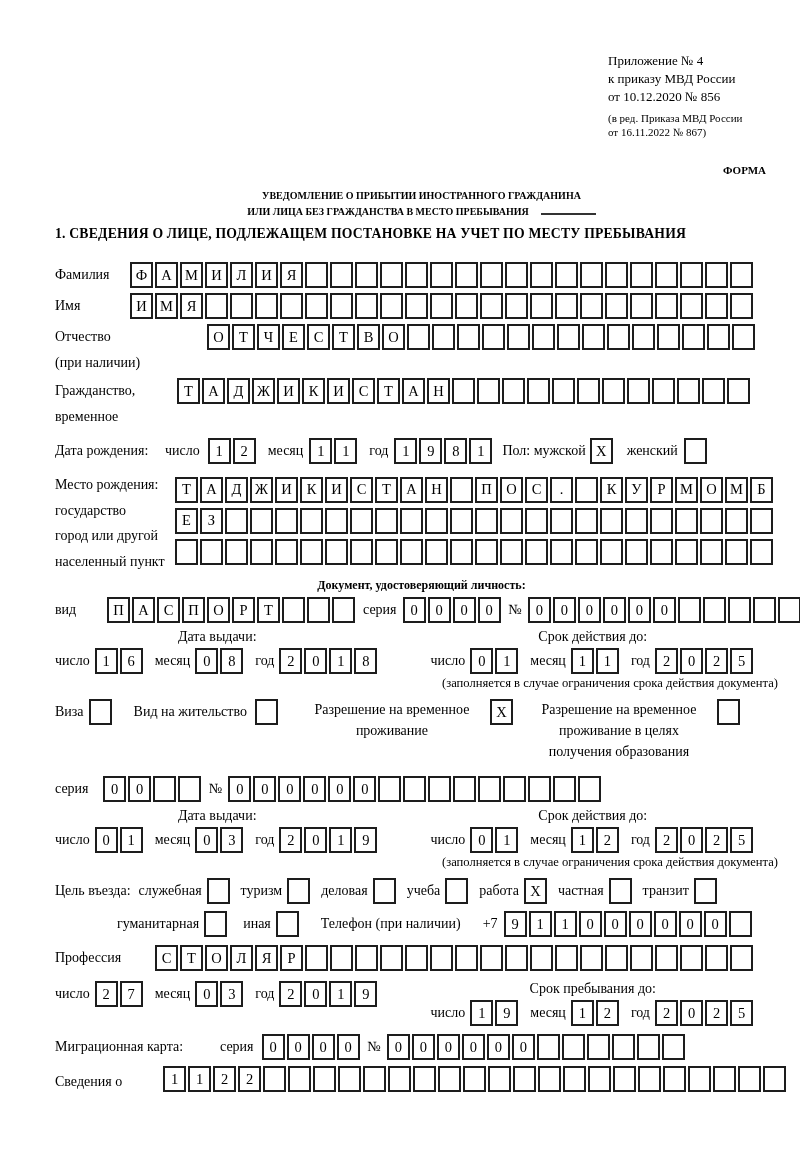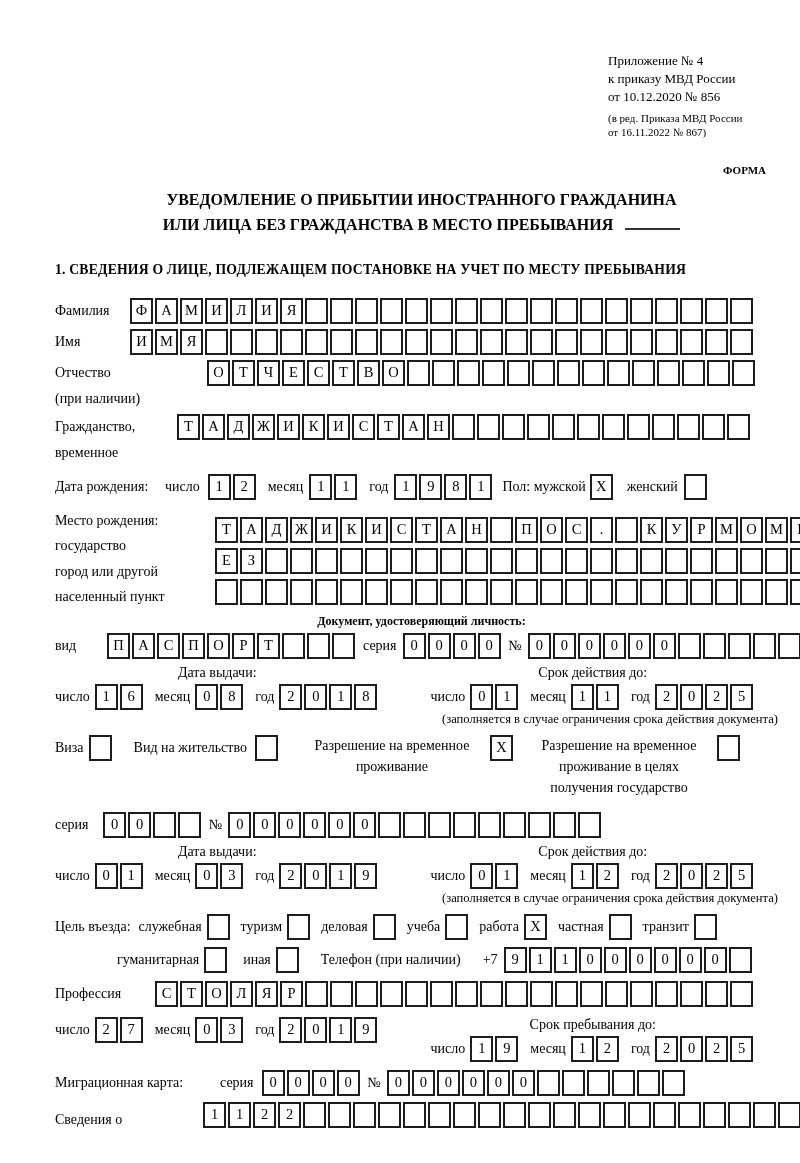--- a/index.html
+++ b/index.html
@@ -10,42 +10,42 @@
     color:#000; font-size:14px;
   }
   .page { padding:36px 12px 0 55px; }
 
   
   .annex { margin-left:auto; width:180px; font-size:13px; line-height:1.4;margin-top:16px; }
   .annex .ed { font-size:11px; margin-top:4px; line-height:1.35; }
   .forma { text-align:right; font-weight:bold; font-size:11px; padding-right:22px; margin:24px 0 12px; }
 
   
-  .title { text-align:center; font-weight:bold; font-size:16px; line-height:1.55; margin-bottom:24px; }
+  .title { text-align:center; font-weight:bold; font-size:10px; line-height:1.55; margin-bottom:7px; }
   .t-underline { display:inline-block; width:55px; border-bottom:2px solid #333; margin-left:12px; }
   .section { font-weight:bold; font-size:13.7px; letter-spacing:.2px; margin-bottom:20px; }
 
   
   .f-row { display:flex; align-items:center; margin-bottom:5px; }
   .f-row.top { align-items:flex-start; }
   .f-label { flex:none; }
   .cells { display:flex; flex-wrap:nowrap; flex:none; }
   .cell {
     width:23px; height:26px; flex:none; margin-right:2px;
     border:2px solid #1d1d1d; background:#fff;
     display:flex; align-items:center; justify-content:center;
     font-size:14.5px;
   }
   .ml { margin:0 6px 0 10px; }
   .ml2 { margin:0 6px; }
 
   .lab2 { line-height:26px; }
 
   
-  .blk { display:flex; align-items:flex-end; margin-bottom:4px;gap:40px; }
+  .blk { display:flex; align-items:center; margin-bottom:4px; }
   .blk-labels { flex:none; line-height:25.5px; }
   .blk-rows .cells { margin-bottom:5px; }
 
   .center-head { text-align:center; font-weight:bold; font-size:12px; margin:2px 0 4px; }
 
   
   .dates { display:flex; justify-content:space-between; width:700px; margin-top:6px; }
   .dcol .dhead { text-align:center; margin-bottom:3px; }
   .drow { display:flex; align-items:center; }
   .drow .dl { margin-right:5px; }
@@ -429,21 +429,21 @@
           <span class="cell"></span>
         </span>
     </div>
     <div class="opt" style="margin-right:14px">
       <span class="opt-text-c" style="width:180px">Разрешение на временное проживание</span>
       <span class="cells">
           <span class="cell">X</span>
         </span>
     </div>
     <div class="opt">
-      <span class="opt-text-c" style="width:180px">Разрешение на временное проживание в целях получения государство</span>
+      <span class="opt-text-c" style="width:180px">Разрешение на временное проживание в целях получения образования</span>
       <span class="cells">
           <span class="cell"></span>
         </span>
     </div>
   </div>
 
   <div class="f-row" style="margin-bottom:2px">
     <span class="f-label" style="width:48px">серия</span>
     <span class="cells">
         <span class="cell">0</span>

